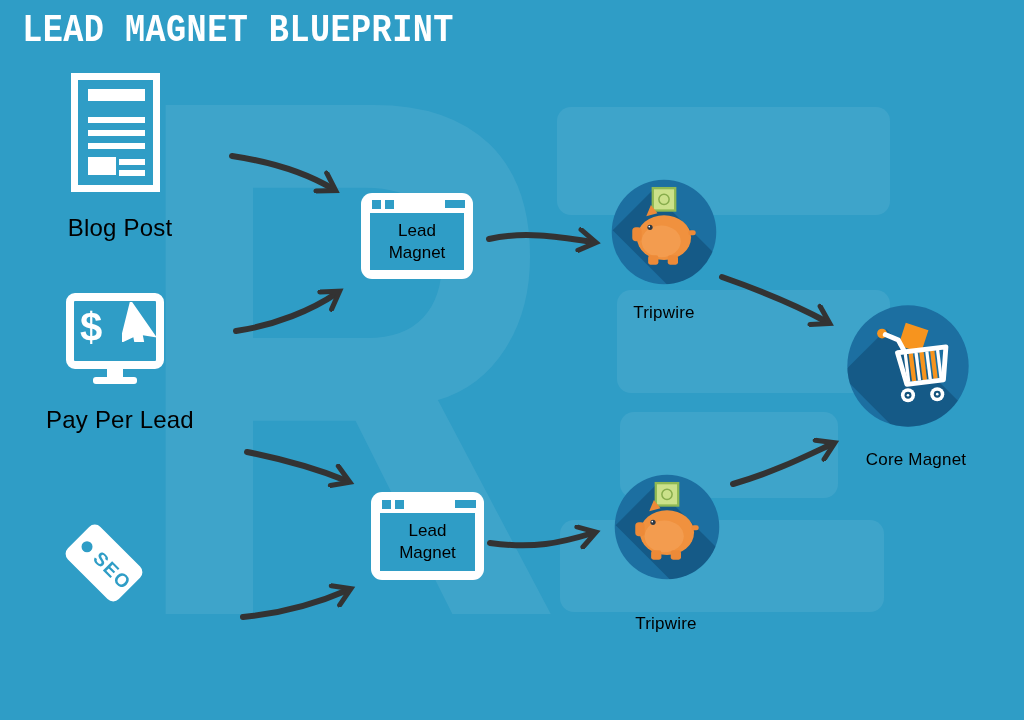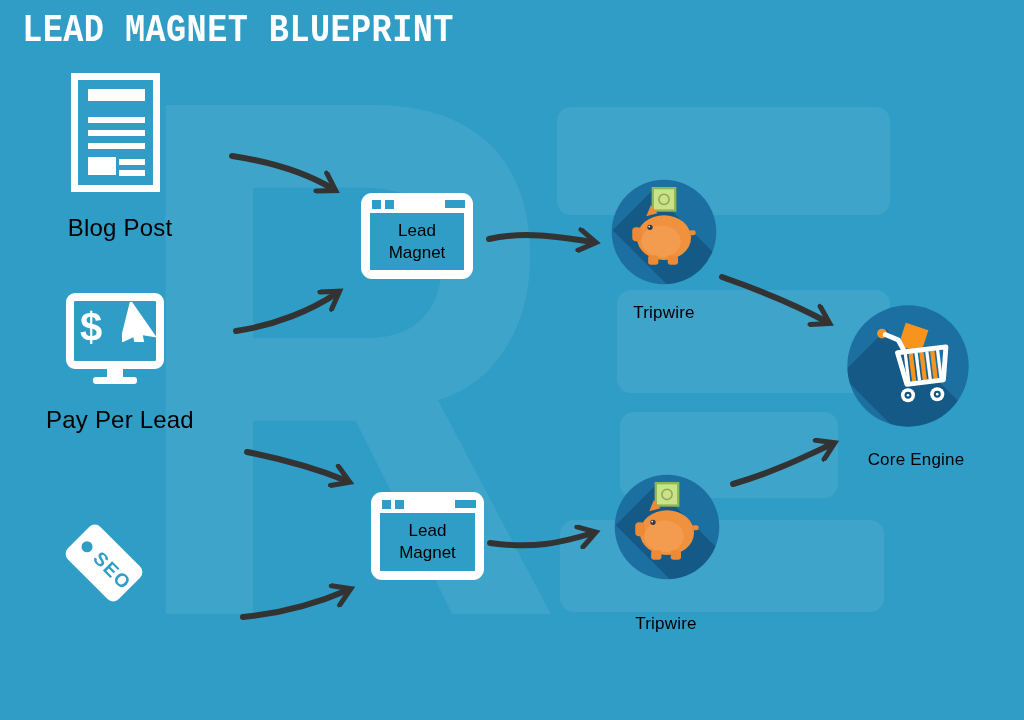--- a/index.html
+++ b/index.html
@@ -229,21 +229,21 @@
       </g>
 
       <circle cx="60" cy="87" r="6.5" fill="#fff"></circle>
       <circle cx="60" cy="87" r="3.2" fill="#14537C"></circle>
       <circle cx="60" cy="87" r="1.2" fill="#fff"></circle>
       <circle cx="87" cy="86" r="6.5" fill="#fff"></circle>
       <circle cx="87" cy="86" r="3.2" fill="#14537C"></circle>
       <circle cx="87" cy="86" r="1.2" fill="#fff"></circle>
     </g>
   </svg>
-  <div class="label big" style="left:836px;top:446px;width:160px;">Core Engine</div>
+  <div class="label big" style="left:836px;top:446px;width:160px;">Core Magnet</div>
 
   <svg class="arrows" width="1024" height="720" viewBox="0 0 1024 720">
     <defs>
       <marker id="ah" viewBox="0 0 12 12" refX="8" refY="6" markerWidth="4.2" markerHeight="4.2" orient="auto">
         <path d="M1.5,1 L9.5,6 L1.5,11" fill="none" stroke="#333333" stroke-width="2.4" stroke-linecap="round"></path>
       </marker>
     </defs>
     <g fill="none" stroke="#333333" stroke-width="6" stroke-linecap="round">
       <path d="M232,156 C272,162 308,174 333,189" marker-end="url(#ah)"></path>
       <path d="M236,331 C276,325 312,310 337,293" marker-end="url(#ah)"></path>

